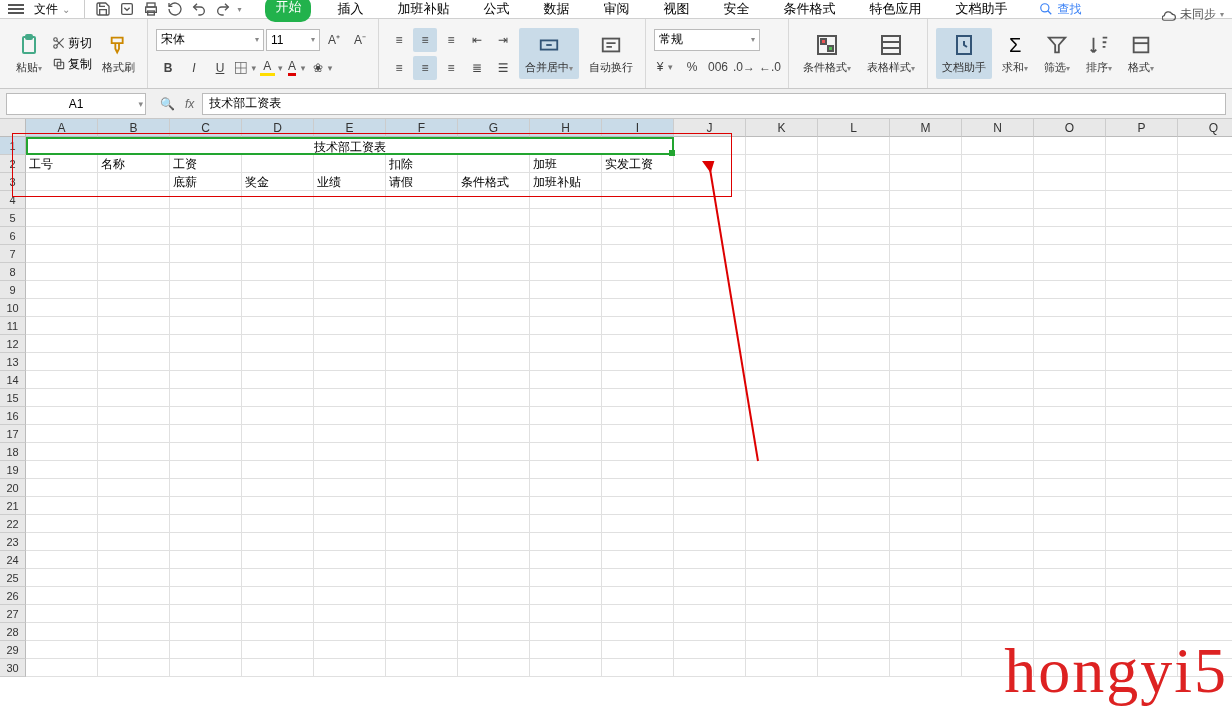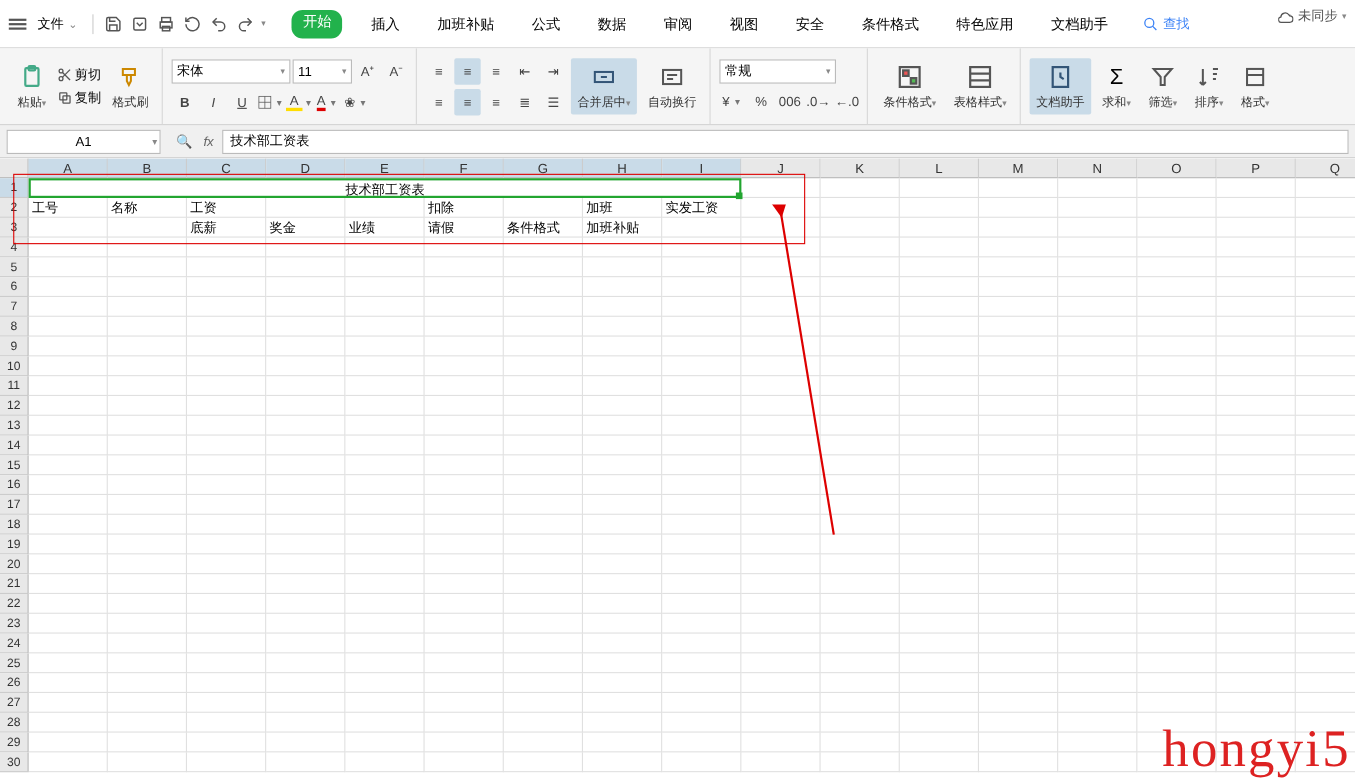--- a/index.html
+++ b/index.html
@@ -1,19 +1,19 @@
 <!DOCTYPE html>
 <html><head>
 <meta charset="utf-8">
 <style>
 * { box-sizing: border-box; margin: 0; padding: 0; }
 body { font-family: "Microsoft YaHei", Arial, sans-serif; font-size: 12px; background: #fff; overflow: hidden; width: 1232px; height: 712px; position: relative; }
 
 
-.menubar { display: flex; align-items: center; height: 44px; padding: 0 8px; border-bottom: 1px solid #d0d0d0; gap: 4px; }
+.menubar { display: flex; align-items: center; height: 19px; padding: 0 8px; border-bottom: 1px solid #d0d0d0; gap: 4px; }
 .hamburger { width: 16px; display: flex; flex-direction: column; gap: 2px; cursor: pointer; }
 .hamburger span { height: 2px; background: #555; }
 .file-menu { display: flex; align-items: center; gap: 4px; padding: 2px 6px; cursor: pointer; }
 .file-menu .caret { font-size: 10px; color: #888; }
 .divider-v { width: 1px; height: 18px; background: #ccc; margin: 0 4px; }
 .qat-icon { width: 20px; height: 20px; display: flex; align-items: center; justify-content: center; cursor: pointer; color: #555; }
 .qat-icon svg { width: 16px; height: 16px; }
 .menu-tabs { display: flex; gap: 18px; margin-left: 20px; }
 .menu-tab { padding: 4px 8px; cursor: pointer; font-size: 13px; }
 .menu-tab.active { background: #22b24c; color: #fff; border-radius: 10px; padding: 2px 10px; }
@@ -61,21 +61,21 @@
 .cell { width: 72px; height: 18px; border-right: 1px solid #e0e0e0; border-bottom: 1px solid #e0e0e0; font-size: 12px; padding: 0 3px; line-height: 18px; overflow: hidden; white-space: nowrap; text-align: left; }
 
 
 .merged-title { position: absolute; left: 26px; top: 18px; width: 648px; height: 18px; border: 2px solid #22a530; background: #fff; text-align: center; line-height: 16px; font-size: 12px; z-index: 5; }
 .sel-handle { position: absolute; width: 6px; height: 6px; background: #22a530; right: -3px; bottom: -3px; }
 
 
 .red-rect { position: absolute; left: 12px; top: 14px; width: 720px; height: 64px; border: 1px solid #d00; z-index: 20; pointer-events: none; }
 .arrow-svg { position: absolute; left: 700px; top: 42px; z-index: 21; pointer-events: none; }
 
-.watermark { position: absolute; right: 4px; bottom: 4px; font-family: "Times New Roman", serif; font-size: 48px; color: #d22; letter-spacing: 2px; }
+.watermark { position: absolute; right: 4px; bottom: 4px; font-family: "Times New Roman", serif; font-size: 64px; color: #d22; letter-spacing: 2px; }
 
 .caret-dn { font-size: 8px; color: #888; }
 </style>
 </head>
 <body>
 
 <div class="menubar">
   <div class="hamburger">
       <span></span>
       <span></span>

